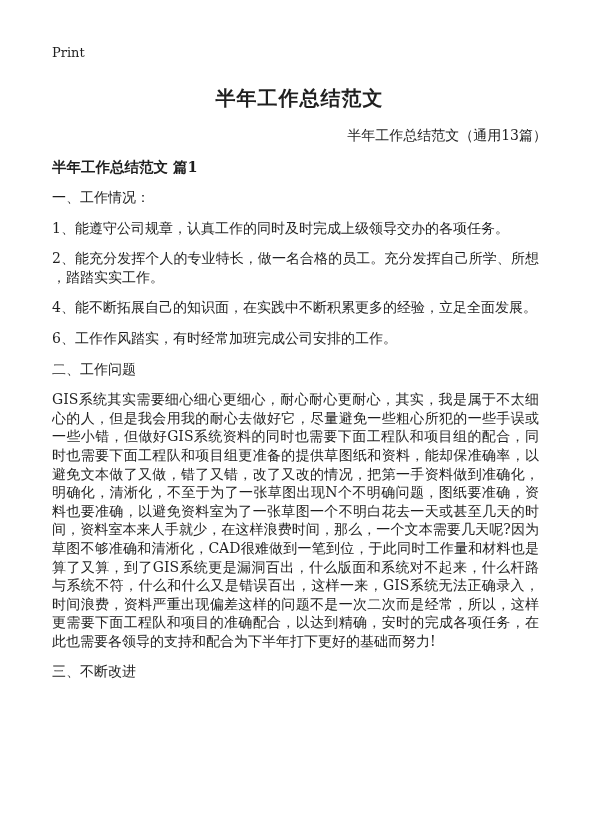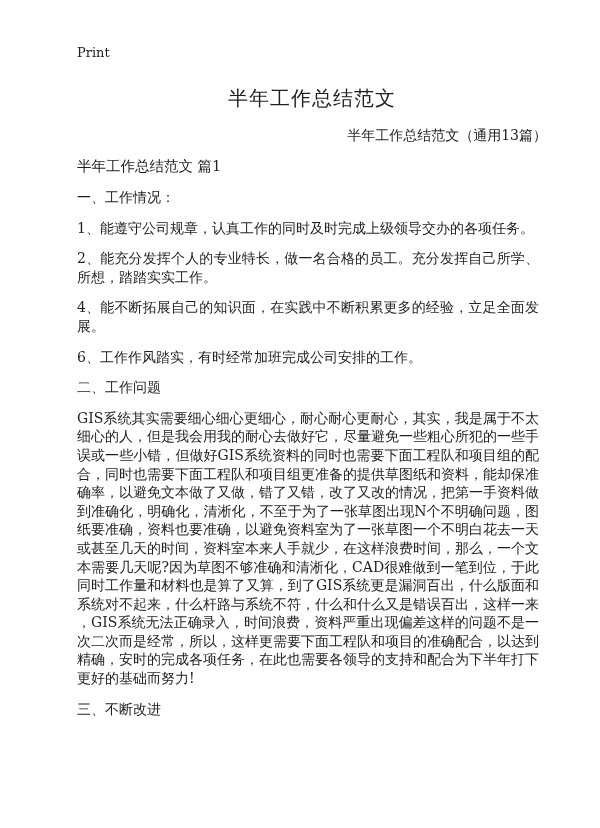--- a/index.html
+++ b/index.html
@@ -8,46 +8,46 @@
     height: 828px;
     background: #ffffff;
     color: #1f1f1f;
     font-family: "DejaVu Serif", "Liberation Serif", serif;
     overflow: hidden;
   }
   .page {
     box-sizing: border-box;
     width: 600px;
     height: 828px;
-    padding: 42px 53px 0 77px;
+    padding: 42px 53px 0 52px;
   }
   .print-link {
     font-size: 13px;
     line-height: 15px;
     margin: 0;
     cursor: pointer;
     display: inline-block;
   }
   .doc-title {
     font-size: 20px;
-    font-weight: normal;
+    font-weight: bold;
     text-align: center;
     line-height: 26px;
     margin: 24px 0 0 0;
     letter-spacing: 1px;
   }
   .doc-subtitle {
     font-size: 14px;
     line-height: 19px;
     margin: 15px 0 0 0;
     text-align: right;
   }
   .article-heading {
     font-size: 14.5px;
-    font-weight: normal;
+    font-weight: bold;
     line-height: 19px;
     margin: 12px 0 0 0;
   }
   .sec-heading {
     font-size: 14px;
     line-height: 18.6px;
     margin: 12px 0 0 0;
   }
   .body-para {
     font-size: 14px;

